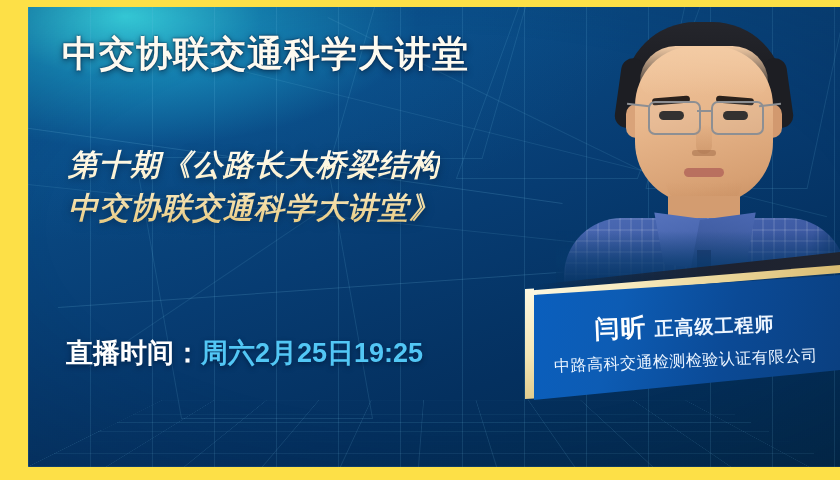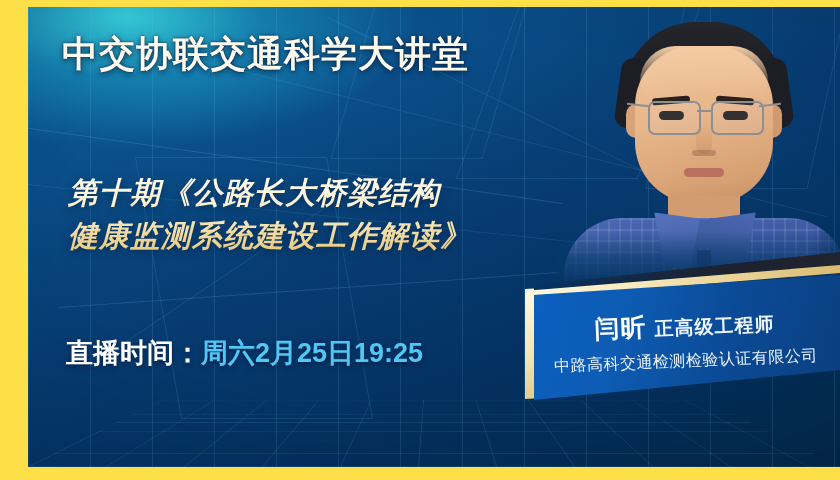--- a/index.html
+++ b/index.html
@@ -60,21 +60,20 @@
   
   .subtitle{
     position:absolute;left:40px;top:137px;
     font-size:30px;font-style:italic;font-weight:bold;line-height:1.42;
     letter-spacing:1px;
     background:linear-gradient(180deg,#fffdf3 0%,#fbf0cf 42%,#efd79a 78%,#e4c477 100%);
     -webkit-background-clip:text;background-clip:text;
     -webkit-text-fill-color:transparent;color:transparent;
     filter:drop-shadow(0 2px 4px rgba(2,26,56,.6));
     white-space:nowrap;
-    margin-top:28px;
   }
   .subtitle .ln{display:block;}
 
   
   .livetime{
     position:absolute;left:38px;top:328px;
     font-size:27px;font-weight:bold;white-space:nowrap;
     text-shadow:0 2px 5px rgba(2,26,56,.7);
   }
   .livetime .lbl{color:#ffffff;margin-top:40px;}
@@ -227,21 +226,21 @@
         <div class="p-placket"></div>
         <div class="p-btn"></div>
         <div class="p-fade"></div>
       </div>
     </div>
 
     <div class="headline">中交协联交通科学大讲堂</div>
 
     <div class="subtitle">
       <span class="ln">第十期《公路长大桥梁结构</span>
-      <span class="ln">健康监测系统建设工作解读》</span>
+      <span class="ln">中交协联交通科学大讲堂》</span>
     </div>
 
     <div class="livetime">
       <span class="lbl">直播时间：</span><span class="val">周六2月25日19:25</span>
     </div>
 
     <div class="dark-slab"></div>
     <div class="gold-edge"></div>
     <div class="gold-left"></div>
     <div class="speaker-panel"></div>

